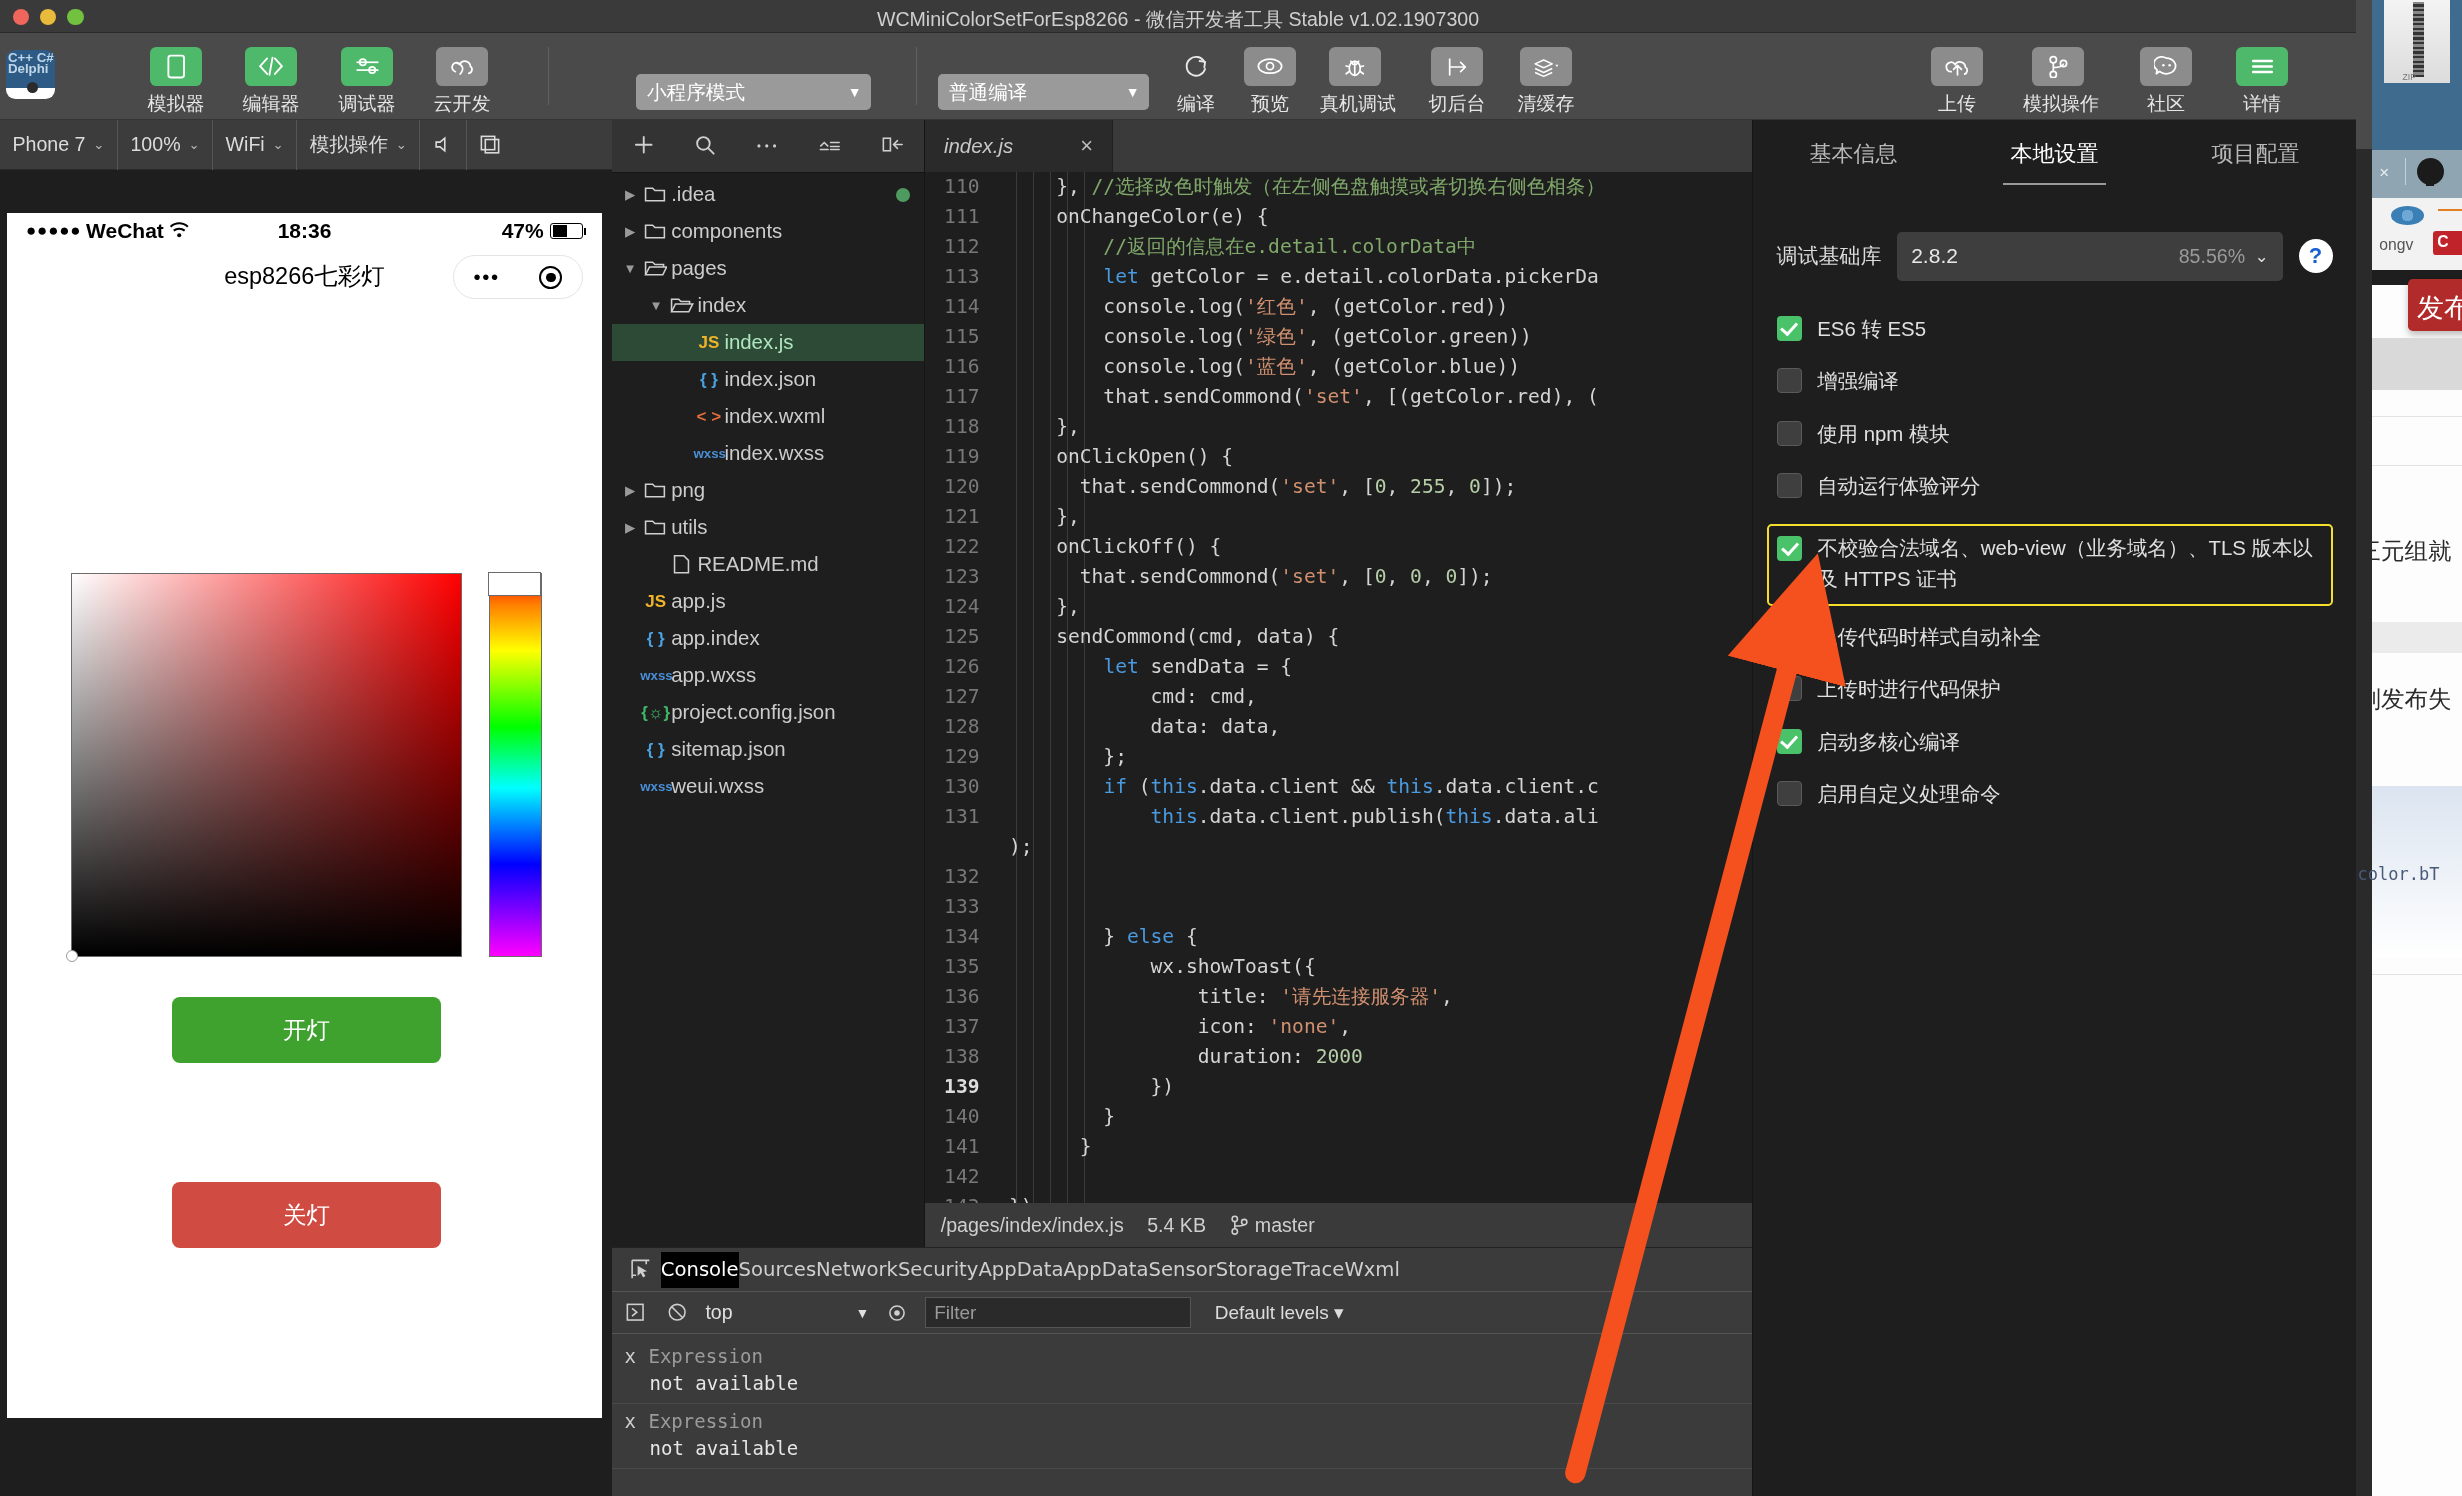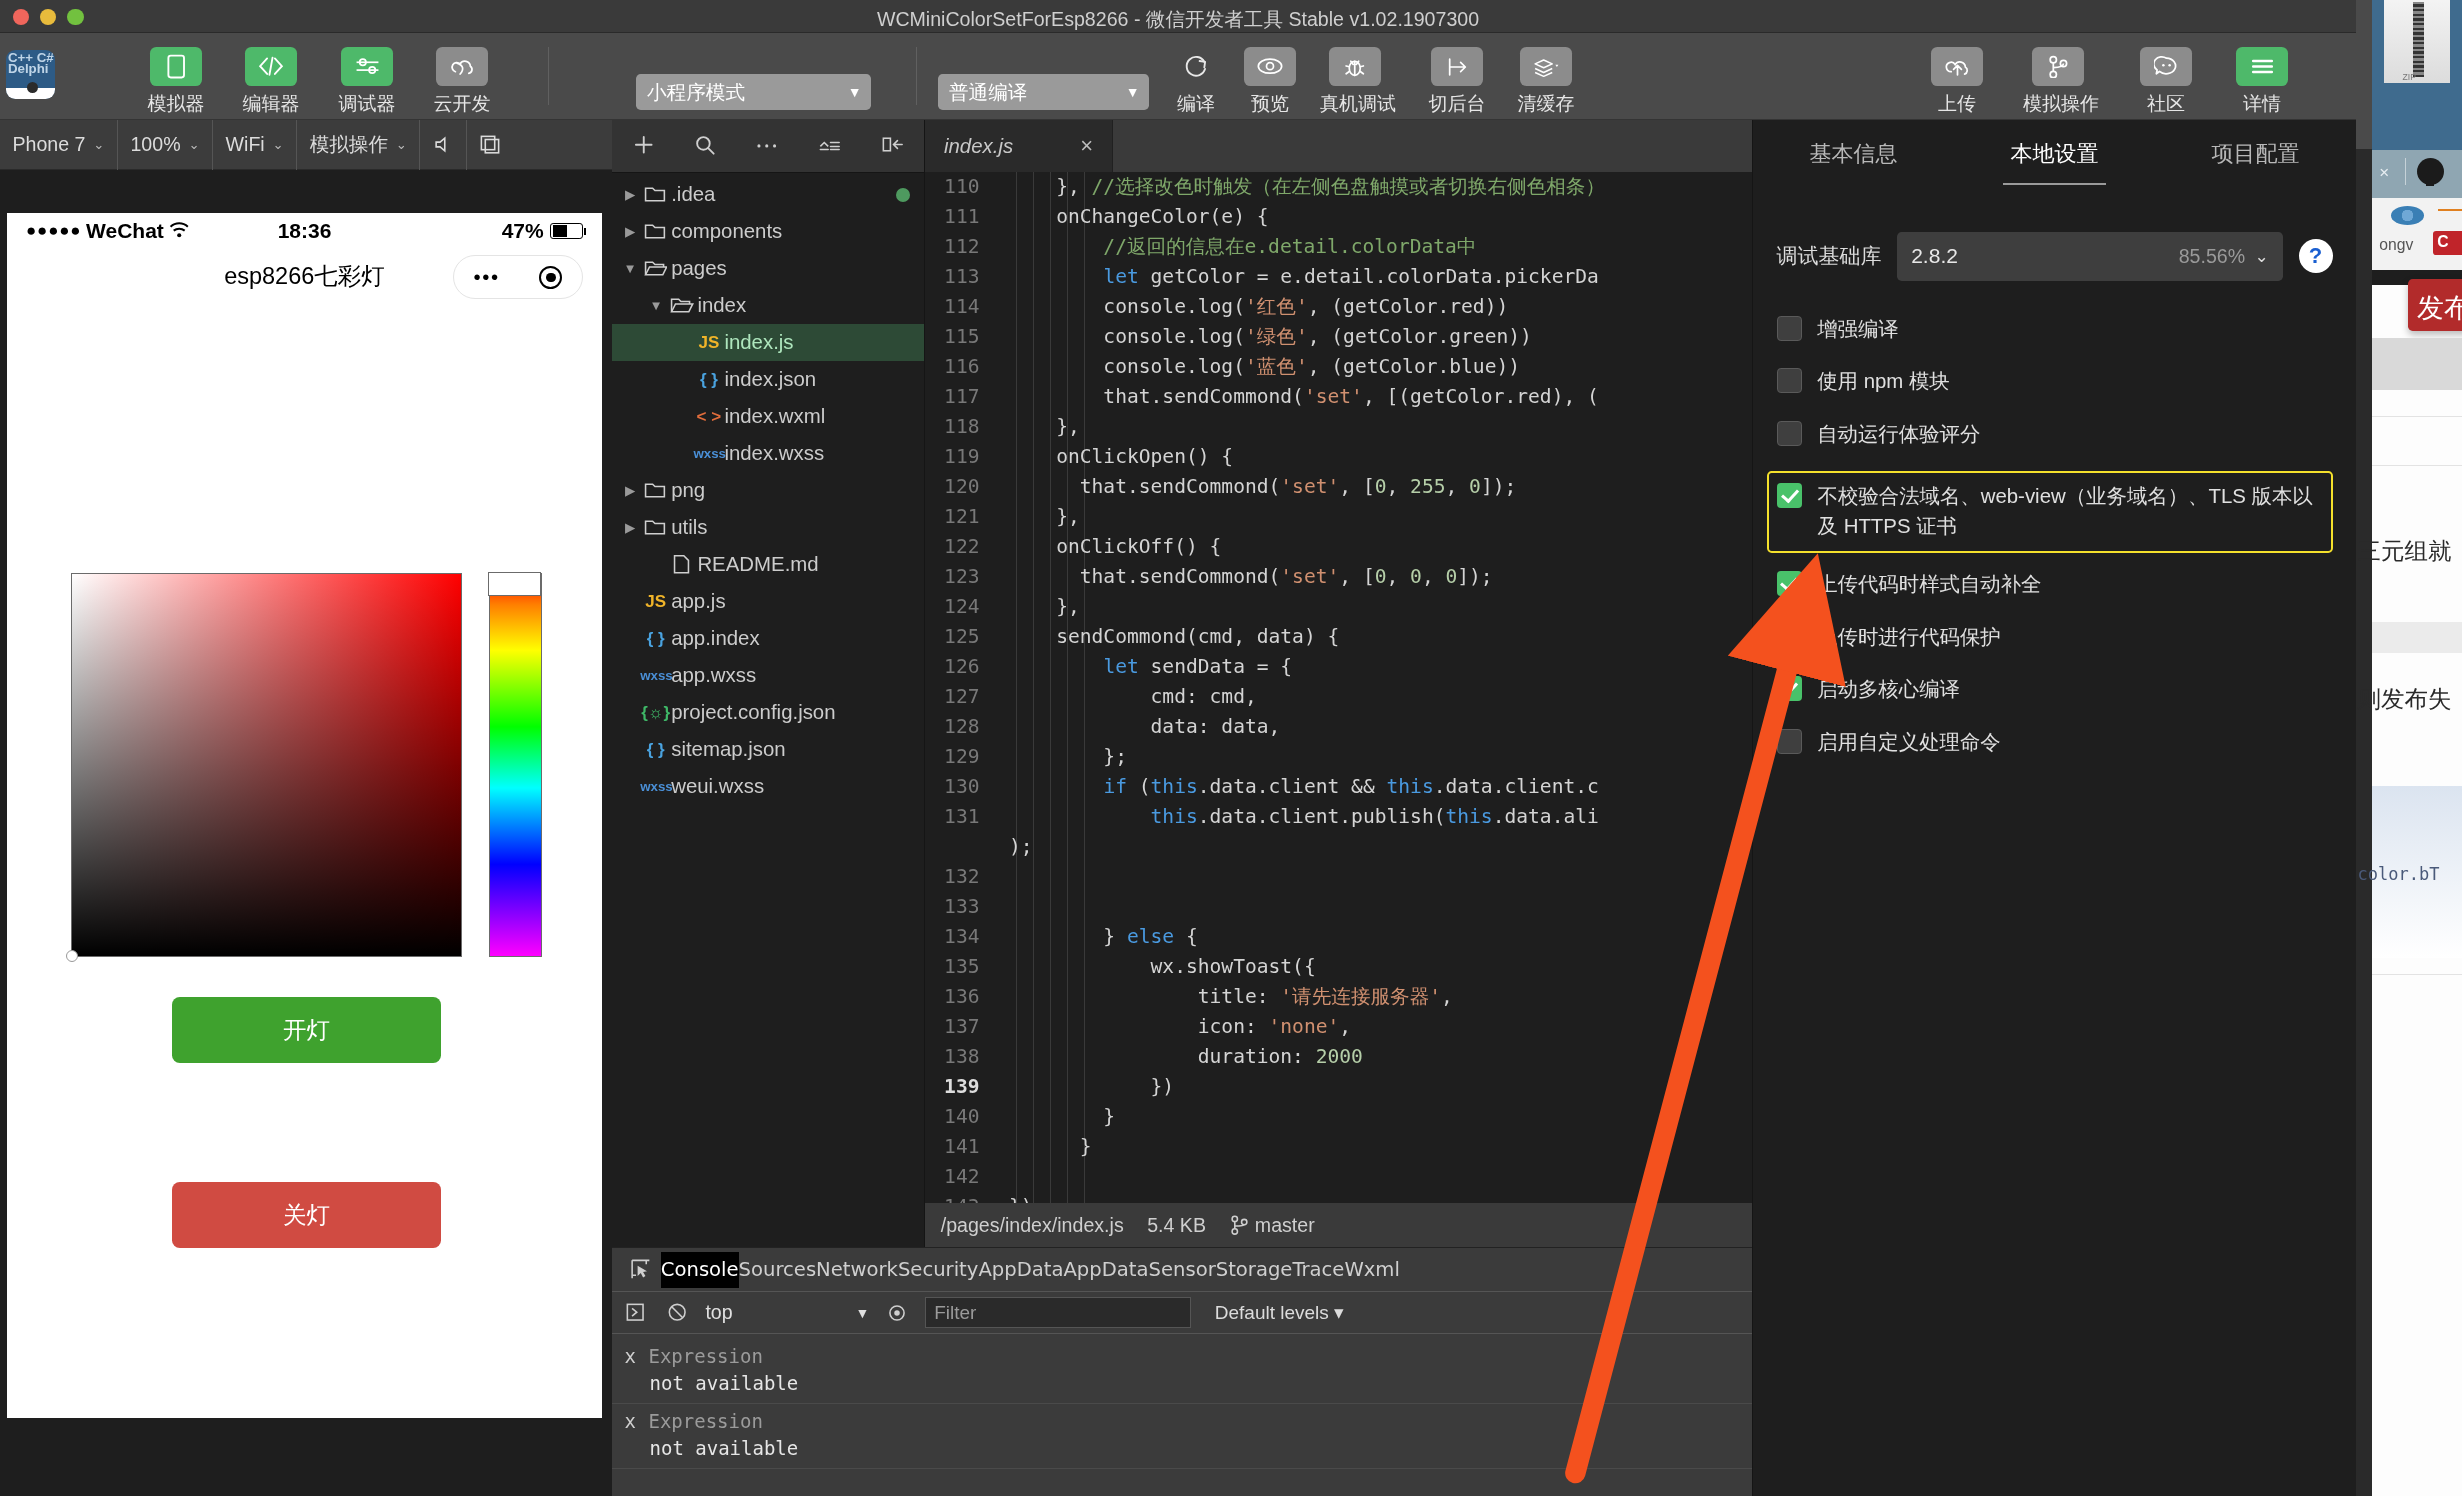--- a/index.html
+++ b/index.html
@@ -781,20 +781,24 @@
           <div class="lib-label">调试基础库</div>
           <div class="lib-sel">
             <span class="v">2.8.2</span>
             <span class="p">85.56%</span>
             <span style="font-size:17px;color:#ddd">⌄</span>
           </div>
           <div class="lib-help">?</div>
         </div>
         <div id="ck-list">
             <div class="ck-row">
+              <span class="ck on"></span>
+              <span class="ck-lb">ES6 转 ES5</span>
+            </div>
+            <div class="ck-row">
               <span class="ck off"></span>
               <span class="ck-lb">增强编译</span>
             </div>
             <div class="ck-row">
               <span class="ck off"></span>
               <span class="ck-lb">使用 npm 模块</span>
             </div>
             <div class="ck-row">
               <span class="ck off"></span>
               <span class="ck-lb">自动运行体验评分</span>

